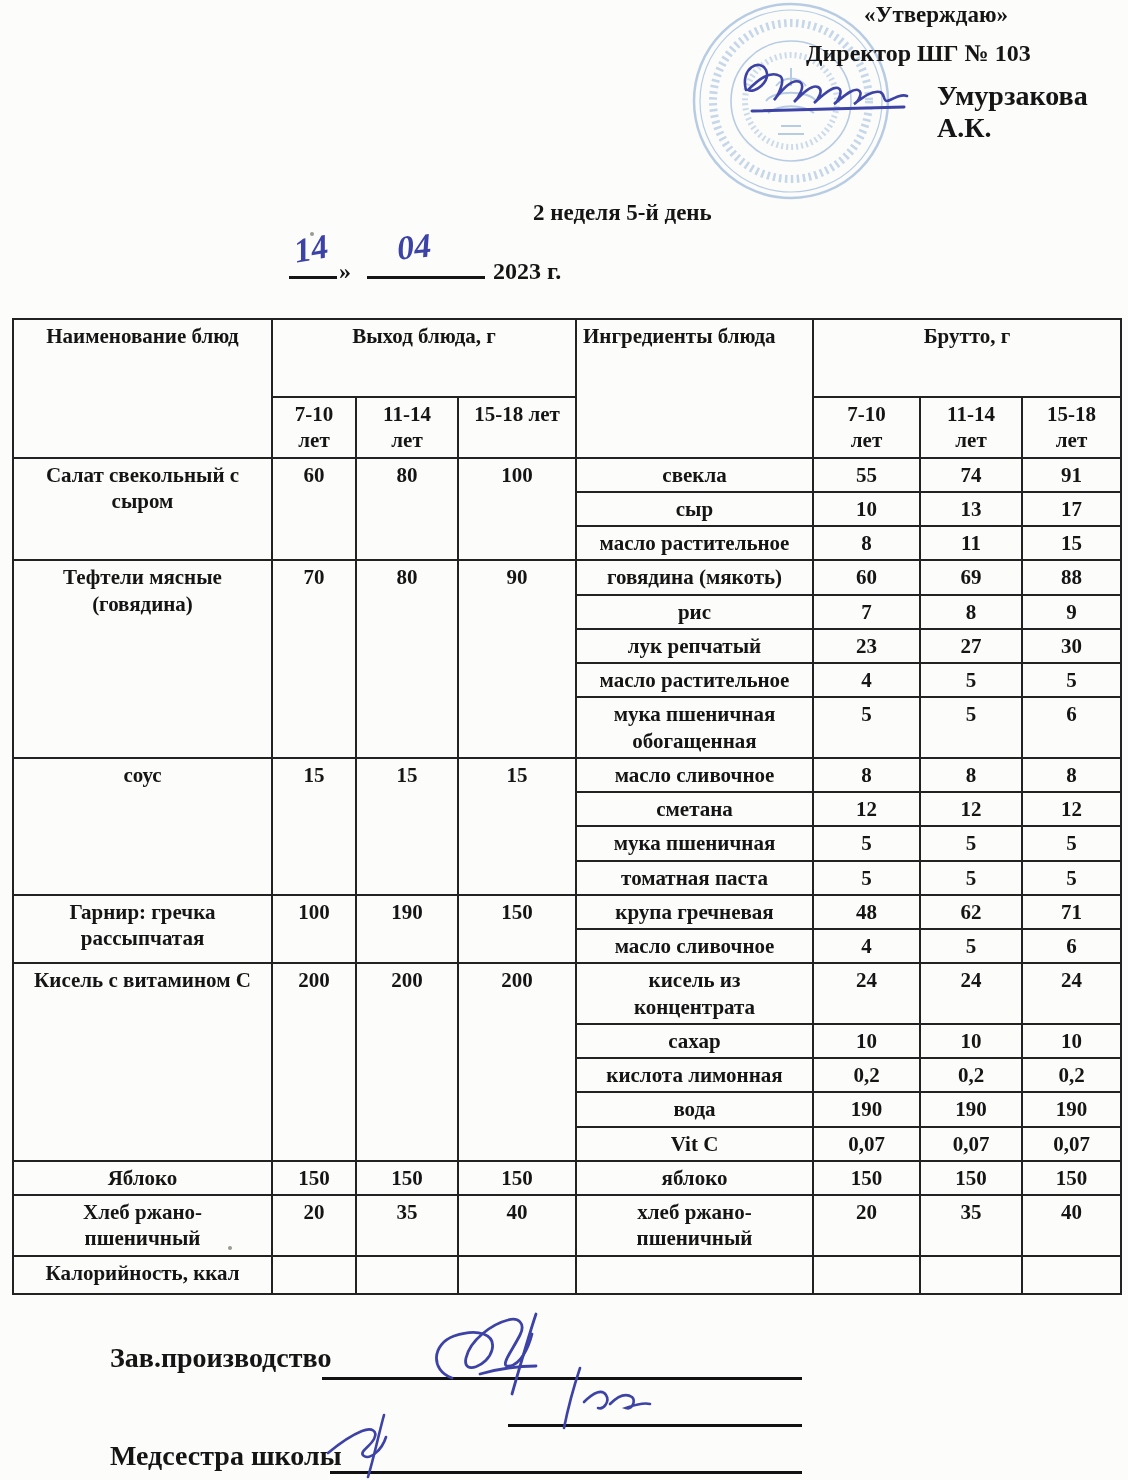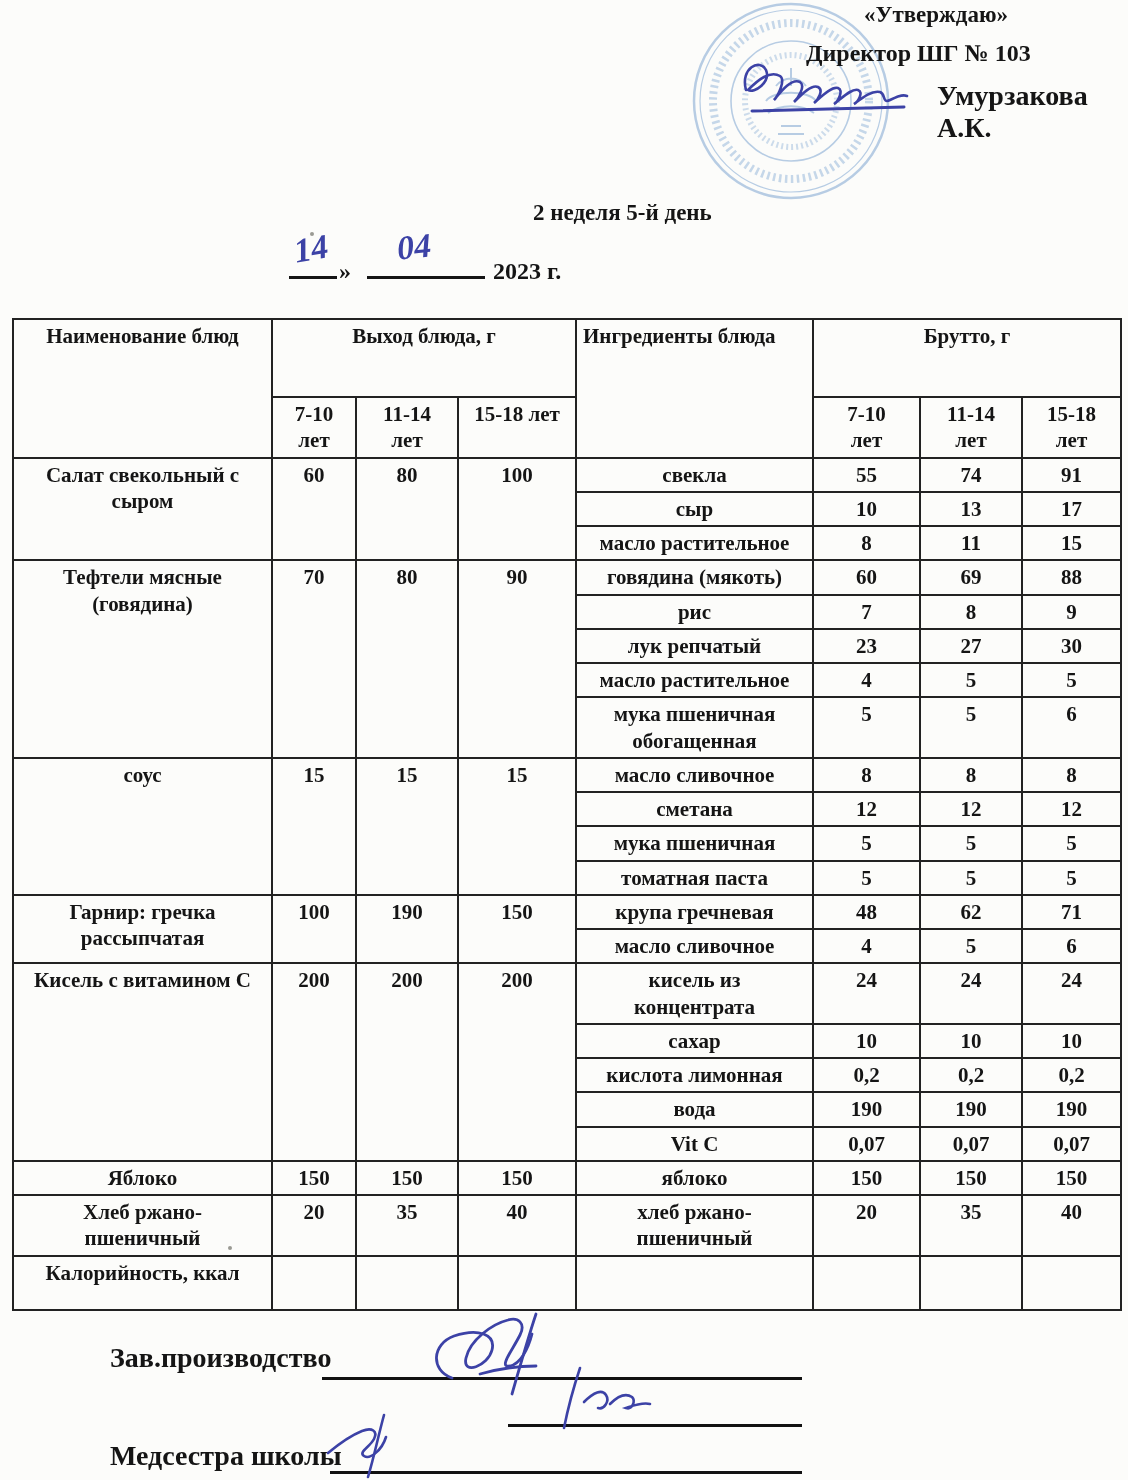--- a/index.html
+++ b/index.html
@@ -29,21 +29,21 @@
   .hand{position:absolute;color:var(--sig);font-style:italic;font-weight:700;line-height:1}
   .hand-day{left:5px;top:-14px;font-size:34px;transform:rotate(-10deg)}
   .hand-month{left:30px;top:-16px;font-size:34px;transform:rotate(-6deg)}
 
   
   table.menu{position:absolute;left:12px;top:318px;width:1108px;border-collapse:collapse;table-layout:fixed;z-index:1}
   table.menu td{border:2px solid var(--line);font-size:21px;font-weight:700;vertical-align:top;padding:3px 6px;overflow:hidden;line-height:1.25}
   table.menu thead tr:first-child{height:78px}
   table.menu thead tr:last-child{height:60px}
   table.menu tbody tr{height:31px}
-  table.menu tbody tr:last-child{height:54px}
+  table.menu tbody tr:last-child{height:38px}
   .h{text-align:center;vertical-align:middle}
   .dish-h{vertical-align:middle;text-align:center}
   .ing-h{vertical-align:top;text-align:left;padding:6px 6px 0 8px}
   .age-cell{white-space:pre-line;vertical-align:top;padding-top:5px}
   .name{text-align:center;padding-left:10px;white-space:pre-line}
   .val{text-align:center}
   .mid{vertical-align:middle}
 
   
   .foot-label{font-size:28px;font-weight:700;z-index:2}

